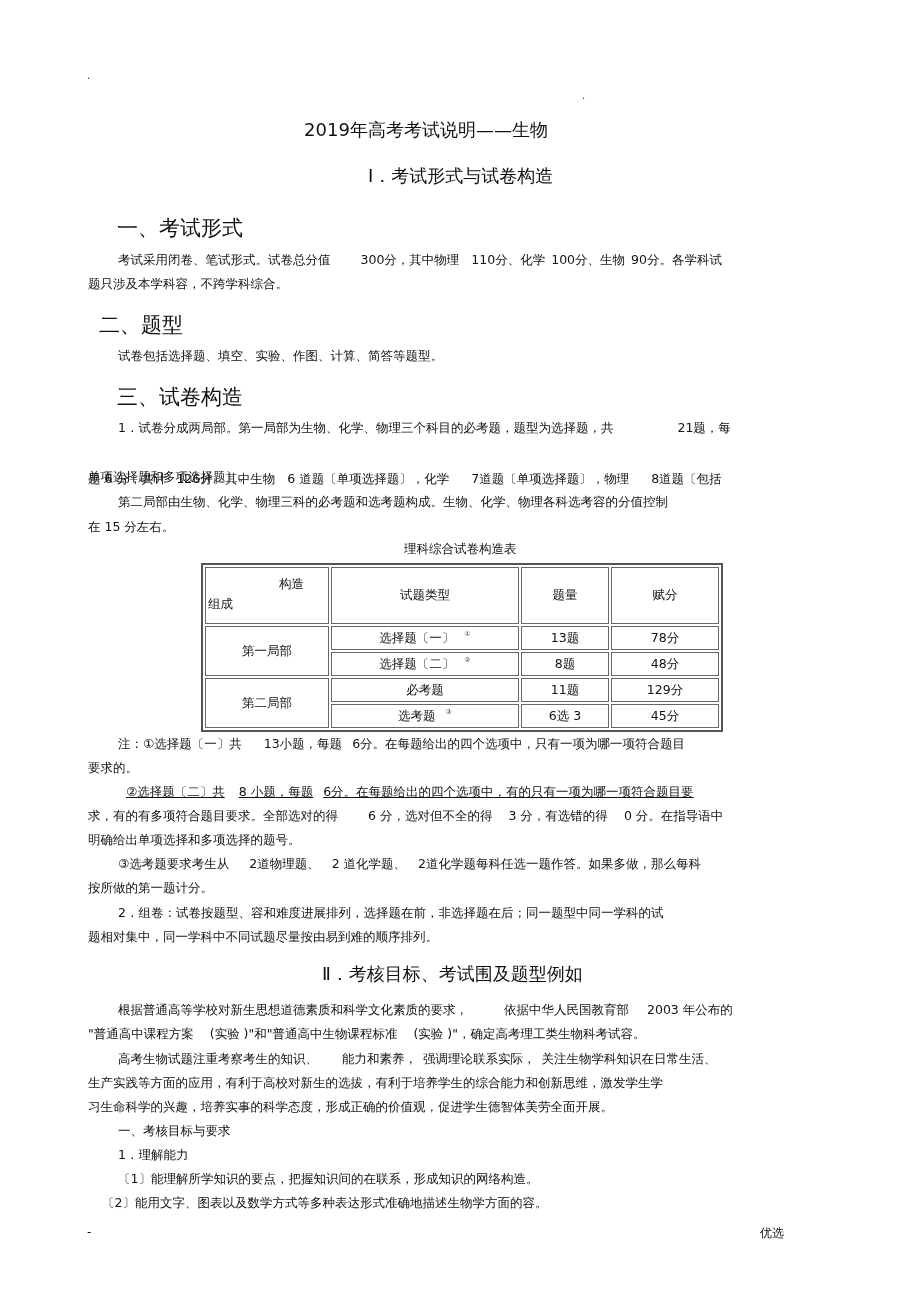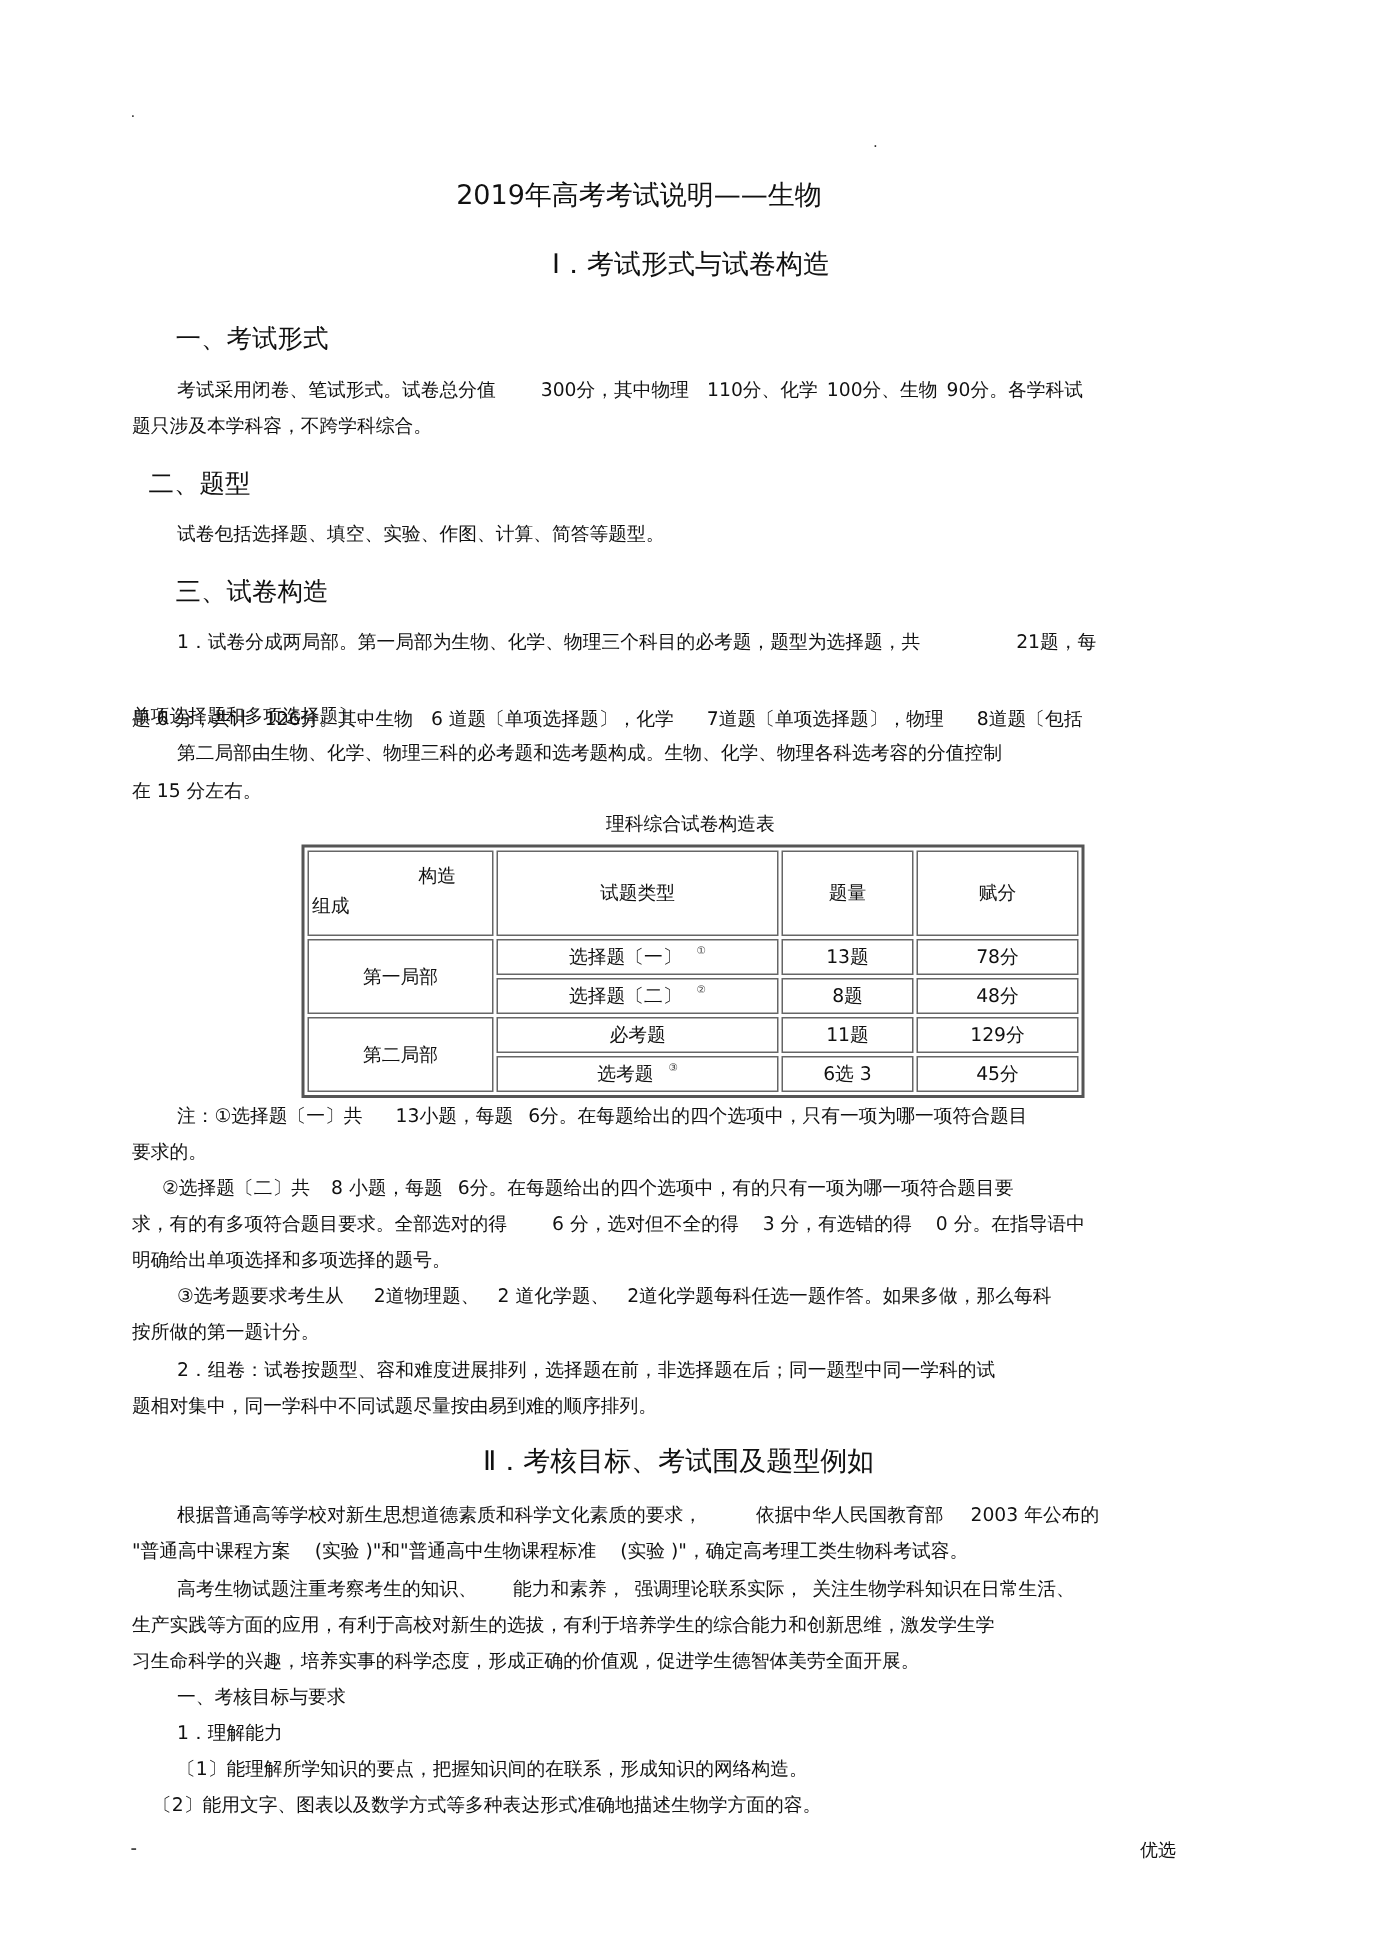--- a/index.html
+++ b/index.html
@@ -5,21 +5,21 @@
     html, body { margin: 0; padding: 0; background: #ffffff; }
     body {
       width: 920px; height: 1303px; position: relative; overflow: hidden;
       font-family: "DejaVu Sans", "Liberation Sans", sans-serif;
       color: #111111;
     }
     .abs { position: absolute; white-space: nowrap; }
     .dot { font-size: 10px; color: #333; }
     .title { font-size: 18px; left: 0; width: 852px; text-align: center; }
     .h1 { font-size: 18px; }
-    .h2 { font-size: 17px; }
+    .h2 { font-size: 21px; }
     .line { position: absolute; left: 88px; font-size: 12.5px; white-space: nowrap; letter-spacing: 0px; }
     .gap { display: inline-block; }
     .footer { font-size: 12px; }
 
     
     .tbl-wrap { position: absolute; left: 201px; top: 563px; }
     table.struct {
       border-collapse: separate;
       border-spacing: 2px;
       border: 2px solid #555;
@@ -110,21 +110,21 @@
     </tr>
   </tbody>
     </table>
 </div>
 
 <div class="line" style="top:736px; left:118px;">
   <span>注：①选择题〔一〕共</span><span class="gap" style="width:22px"></span><span>13小题，每题</span><span class="gap" style="width:10px"></span><span>6分。在每题给出的四个选项中，只有一项为哪一项符合题目</span>
 </div>
 <div class="line" style="top:760px;">要求的。</div>
 
-<div class="line" style="top:784px; left:108px;">
+<div class="line" style="top:784px; left:126px;text-decoration:underline;">
   <span>②选择题〔二〕共</span><span class="gap" style="width:14px"></span><span>8 小题，每题</span><span class="gap" style="width:10px"></span><span>6分。在每题给出的四个选项中，有的只有一项为哪一项符合题目要</span>
 </div>
 <div class="line" style="top:808px;">
   <span>求，有的有多项符合题目要求。全部选对的得</span><span class="gap" style="width:30px"></span><span>6 分，选对但不全的得</span><span class="gap" style="width:16px"></span><span>3 分，有选错的得</span><span class="gap" style="width:16px"></span><span>0 分。在指导语中</span>
 </div>
 <div class="line" style="top:832px;">明确给出单项选择和多项选择的题号。</div>
 
 <div class="line" style="top:856px; left:118px;">
   <span>③选考题要求考生从</span><span class="gap" style="width:20px"></span><span>2道物理题、</span><span class="gap" style="width:12px"></span><span>2 道化学题、</span><span class="gap" style="width:12px"></span><span>2道化学题每科任选一题作答。如果多做，那么每科</span>
 </div>

